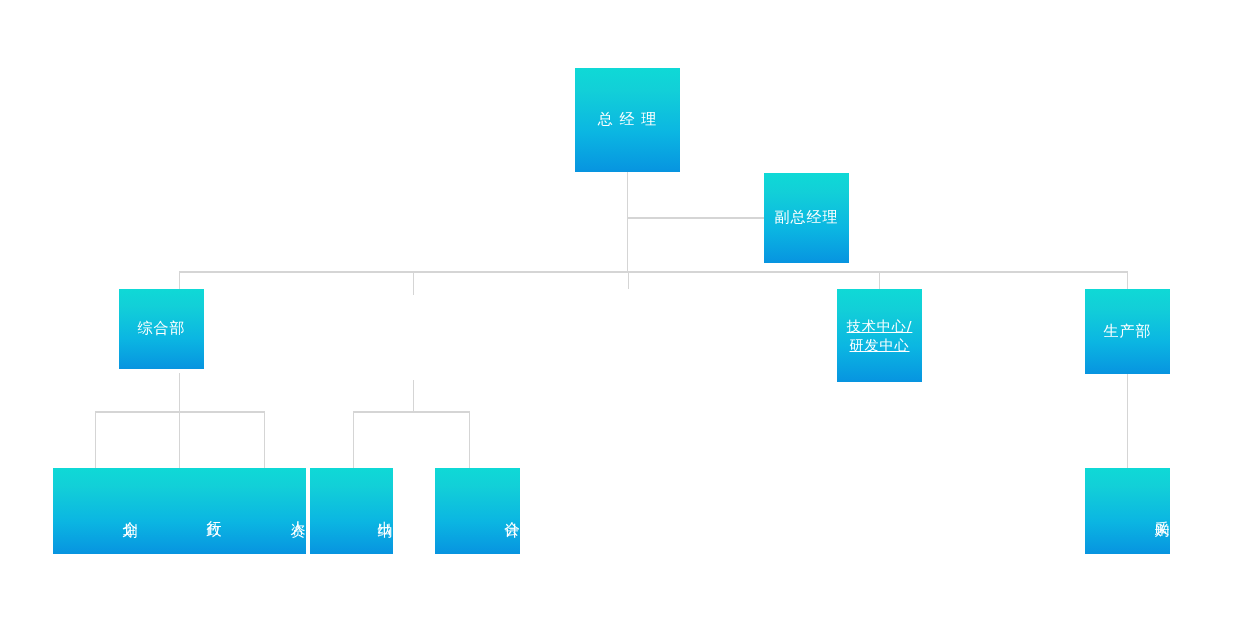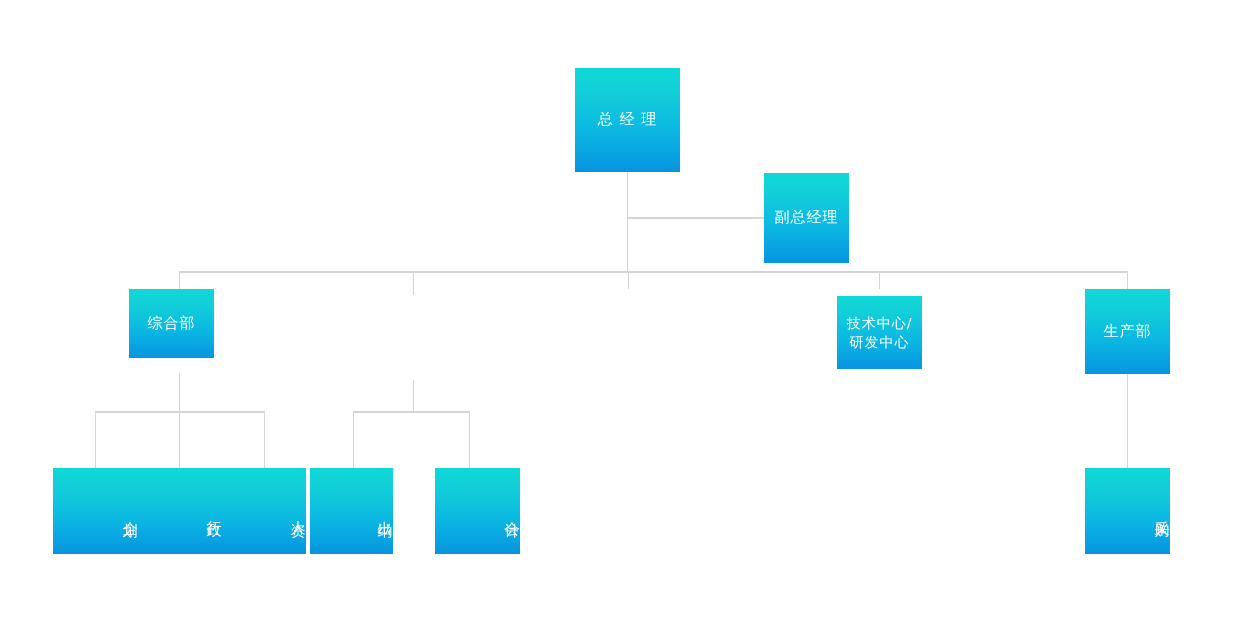--- a/index.html
+++ b/index.html
@@ -90,27 +90,27 @@
   </svg>
 
   <div class="node size-lg" style="left:575px; top:68px; width:105px; height:104px;">
     <span class="node-label">总 经 理</span>
   </div>
 
   <div class="node size-md" style="left:764px; top:173px; width:85px; height:90px;">
     <span class="node-label">副总经理</span>
   </div>
 
-  <div class="node size-md" style="left:129px; top:289px; width:85px; height:69px;">
+  <div class="node size-md" style="left:119px; top:289px; width:85px; height:80px;">
     <span class="node-label">综合部</span>
   </div>
 
 
 
-  <div class="node size-sm" style="left:837px; top:296px; width:85px; height:73px;">
+  <div class="node size-sm" style="left:837px; top:289px; width:85px; height:93px;text-decoration:underline;">
     <span class="node-label">技术中心/
 研发中心</span>
   </div>
 
   <div class="node size-md" style="left:1085px; top:289px; width:85px; height:85px;">
     <span class="node-label">生产部</span>
   </div>
 
   <div class="node" style="left:53px; top:468px; width:85px; height:86px;">
     <span class="node-label vertical-text size-md">企划</span>

